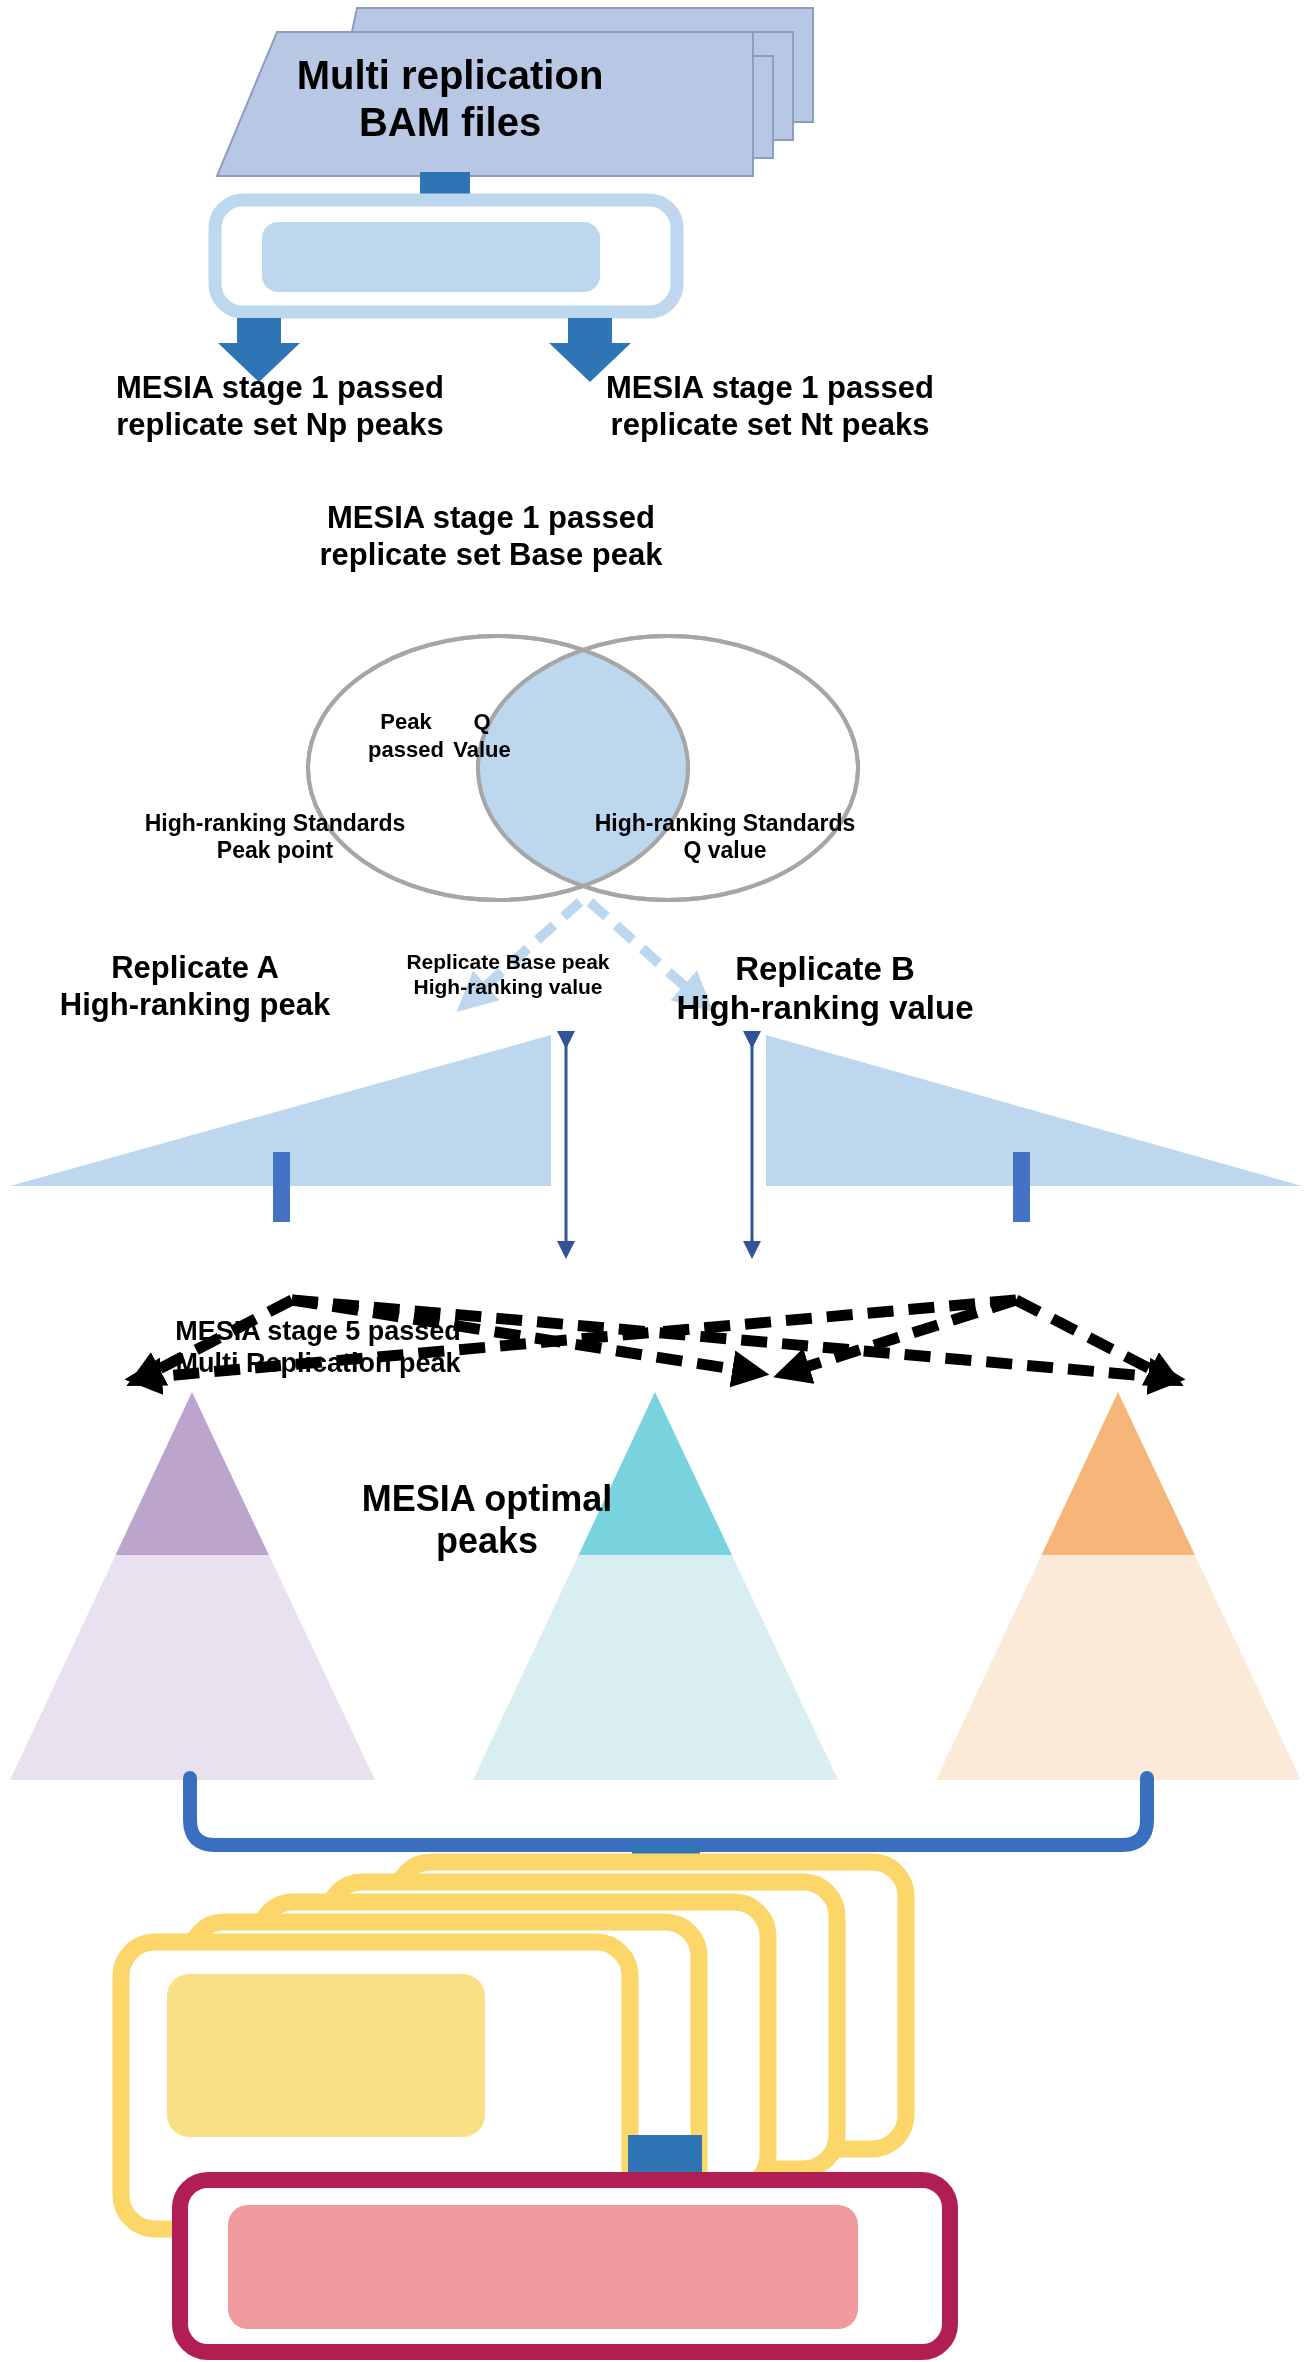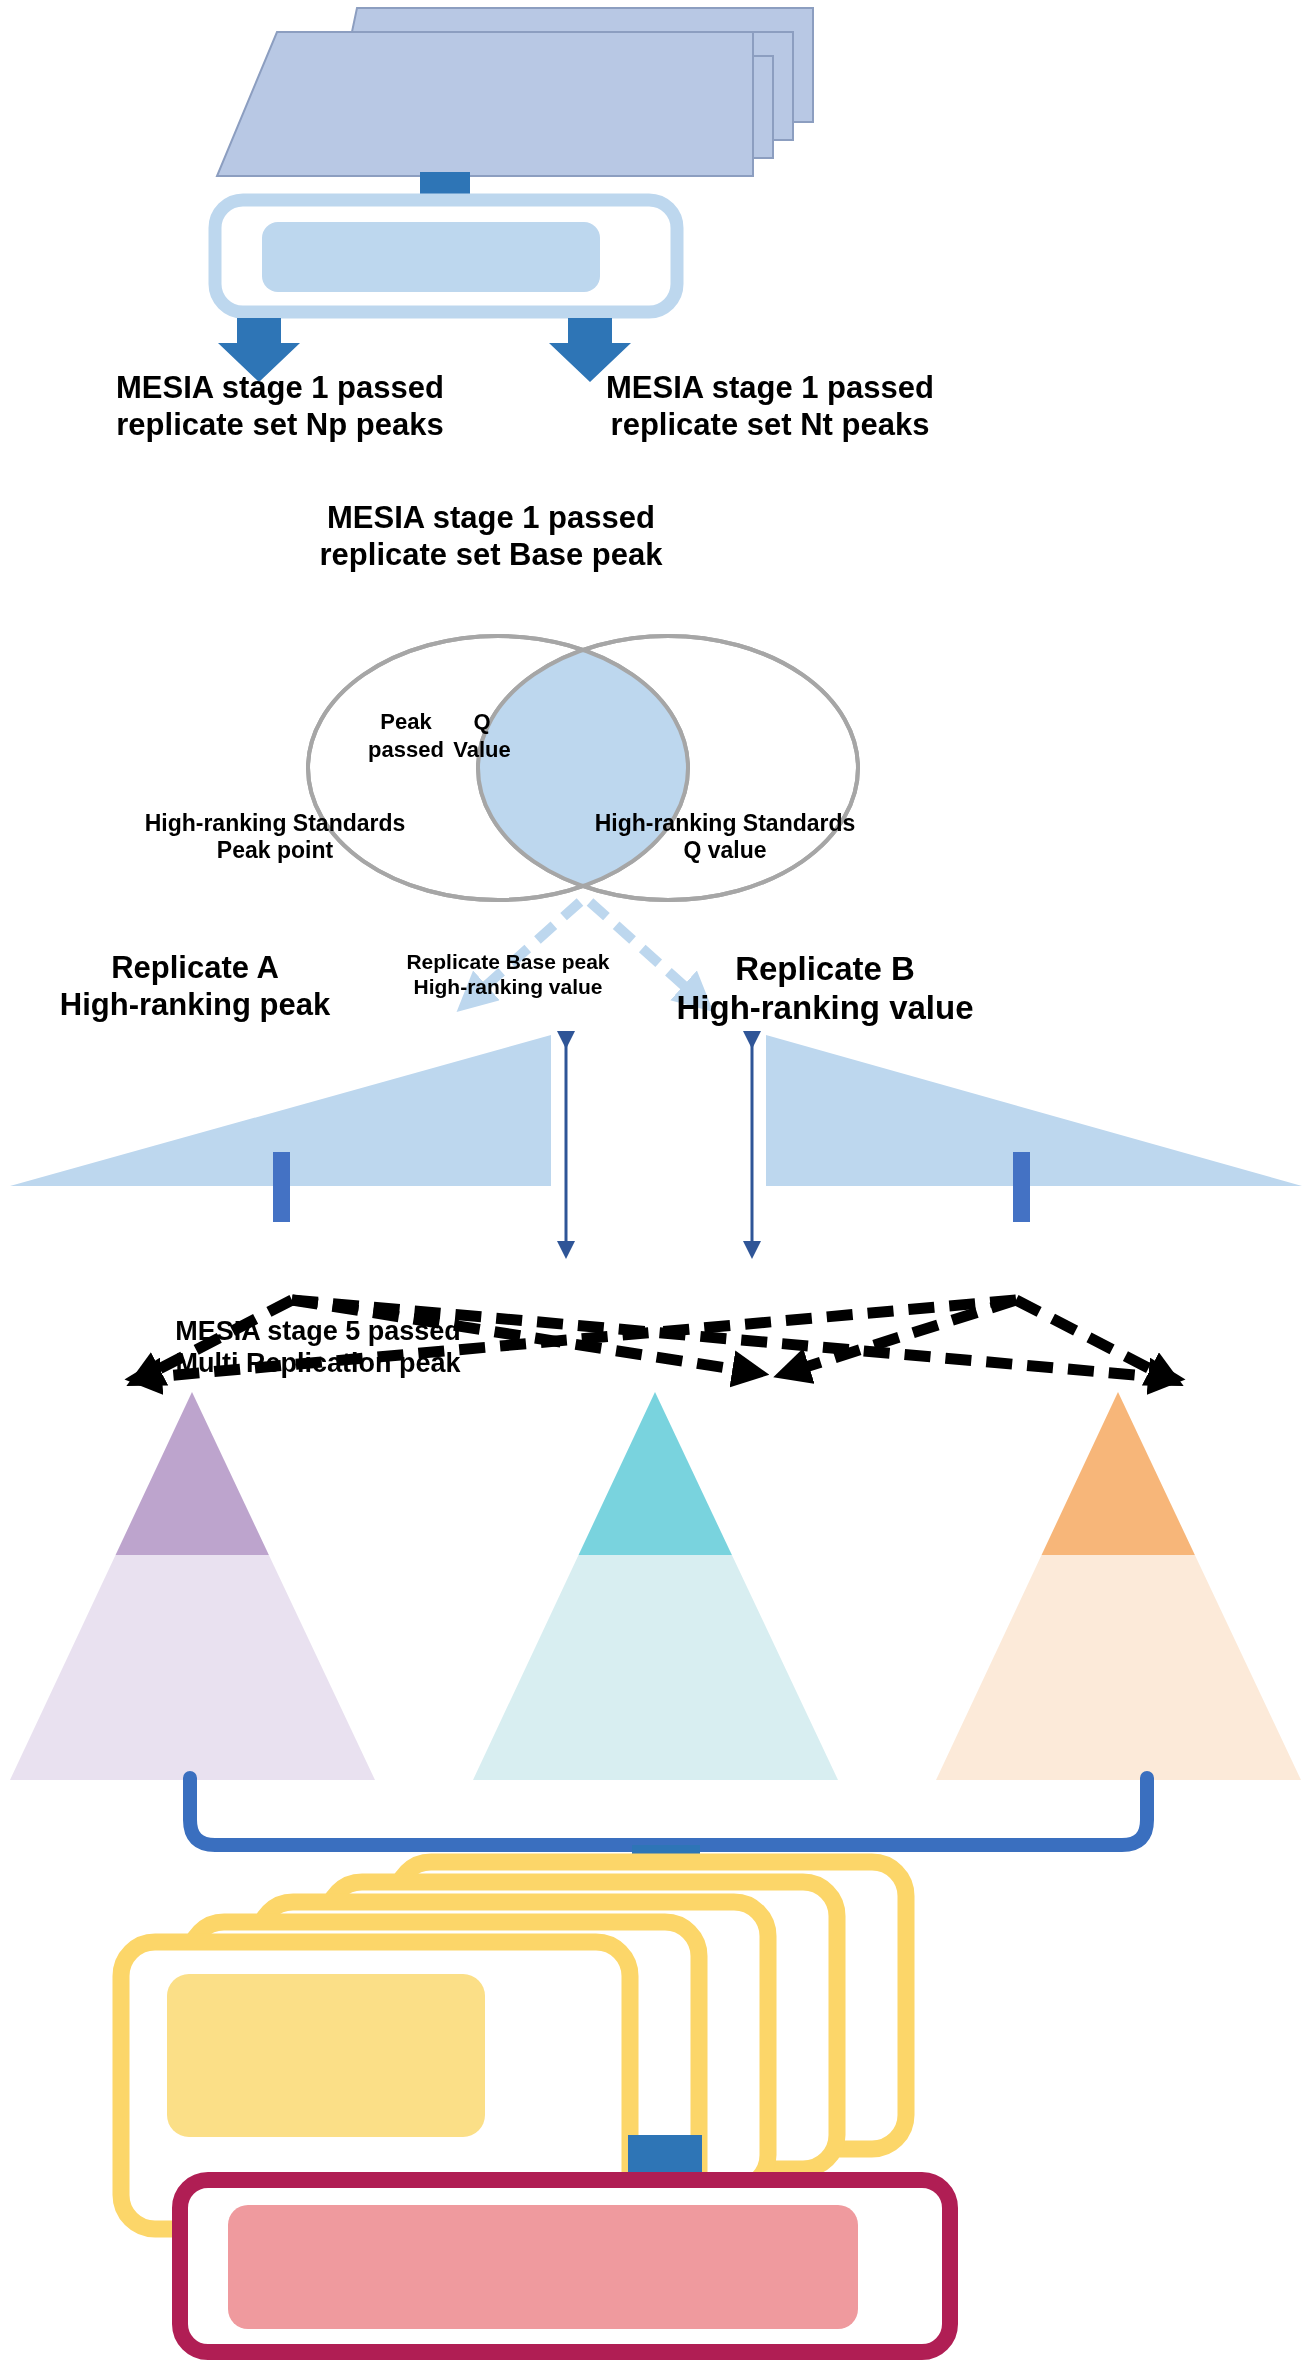--- a/index.html
+++ b/index.html
@@ -151,20 +151,22 @@
     <g>
       <polygon points="628,2135 702,2135 702,2175 726,2175 665,2238 604,2175 628,2175" fill="#2e75b6"></polygon>
     </g>
 
     <g>
       <rect x="180" y="2180" width="770" height="172" rx="28" ry="28" fill="#ffffff" stroke="#b01e54" stroke-width="16"></rect>
       <rect x="228" y="2205" width="630" height="124" rx="20" ry="20" fill="#ef9a9e"></rect>
     </g>
   </svg>
 
+  <div class="txt" id="bam-label">Multi replication
+BAM files</div>
 
 
   <div class="txt" id="np-label">MESIA stage 1 passed
 replicate set Np peaks</div>
 
   <div class="txt" id="nt-label">MESIA stage 1 passed
 replicate set Nt peaks</div>
 
   <div class="txt" id="venn-label">MESIA stage 1 passed
 replicate set Base peak</div>
@@ -186,14 +188,15 @@
 
   <div class="txt" id="repBase-lbl">Replicate Base peak
 High-ranking value</div>
 
   <div class="txt" id="repB-lbl">Replicate B
 High-ranking value</div>
 
   <div class="txt" id="stage2-label">MESIA stage 5 passed
 Multi Replication peak</div>
 
+  <div class="txt" id="optimal-label">MESIA optimal peaks</div>
 
 </div>
 
 </body></html>

